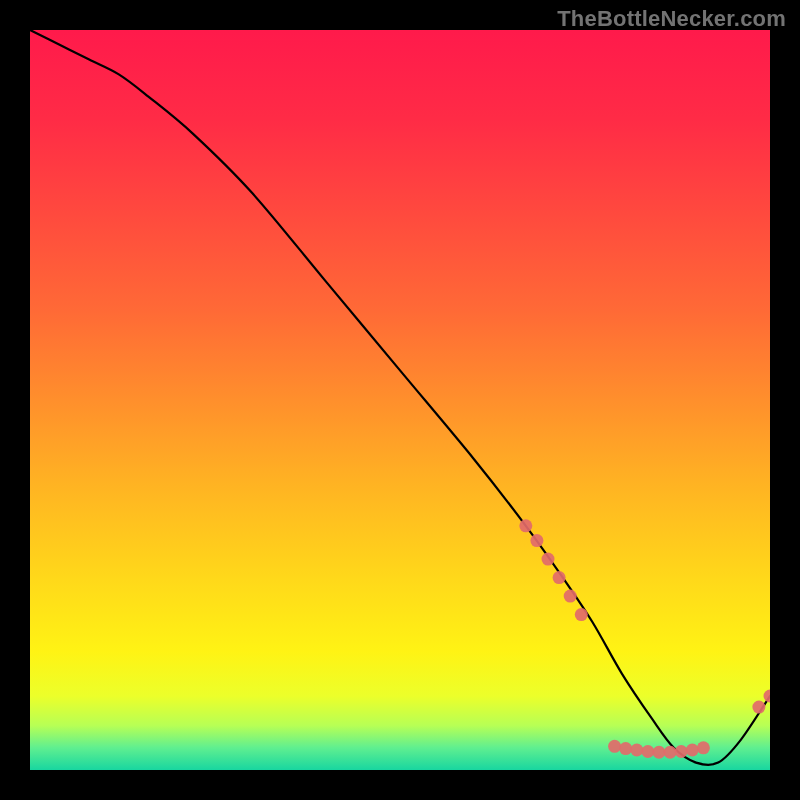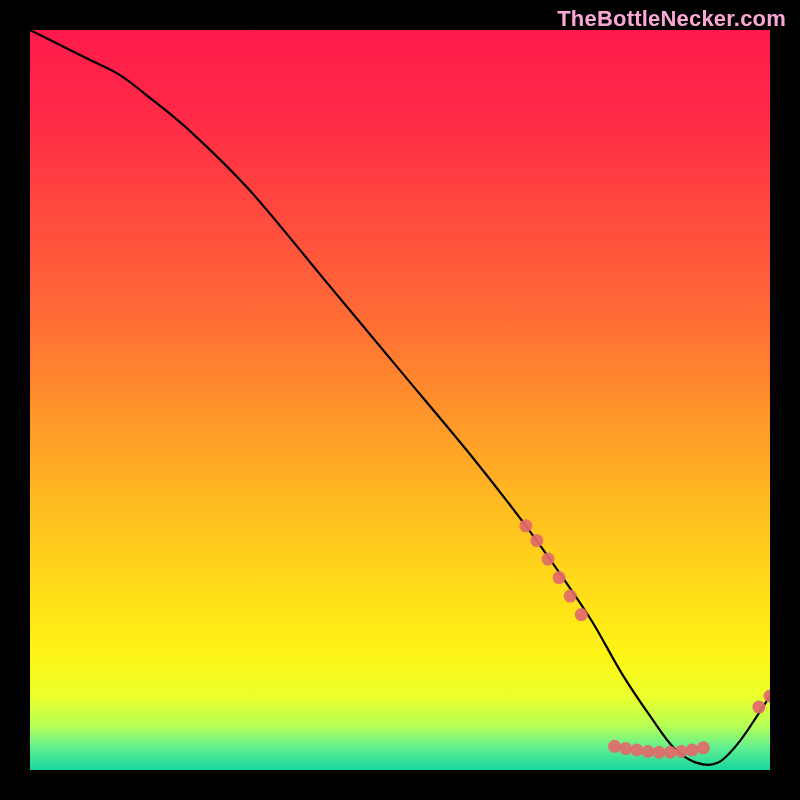--- a/index.html
+++ b/index.html
@@ -13,21 +13,21 @@
   }
   .stage {
     position: relative;
     width: 800px;
     height: 800px;
   }
   .watermark {
     position: absolute;
     top: 6px;
     right: 14px;
-    color: #f9a8d4;
+    color: #737373;
     font-size: 22px;
     font-weight: 600;
     letter-spacing: 0.2px;
     user-select: none;
   }
   .plot {
     position: absolute;
     left: 30px;
     top: 30px;
     width: 740px;

